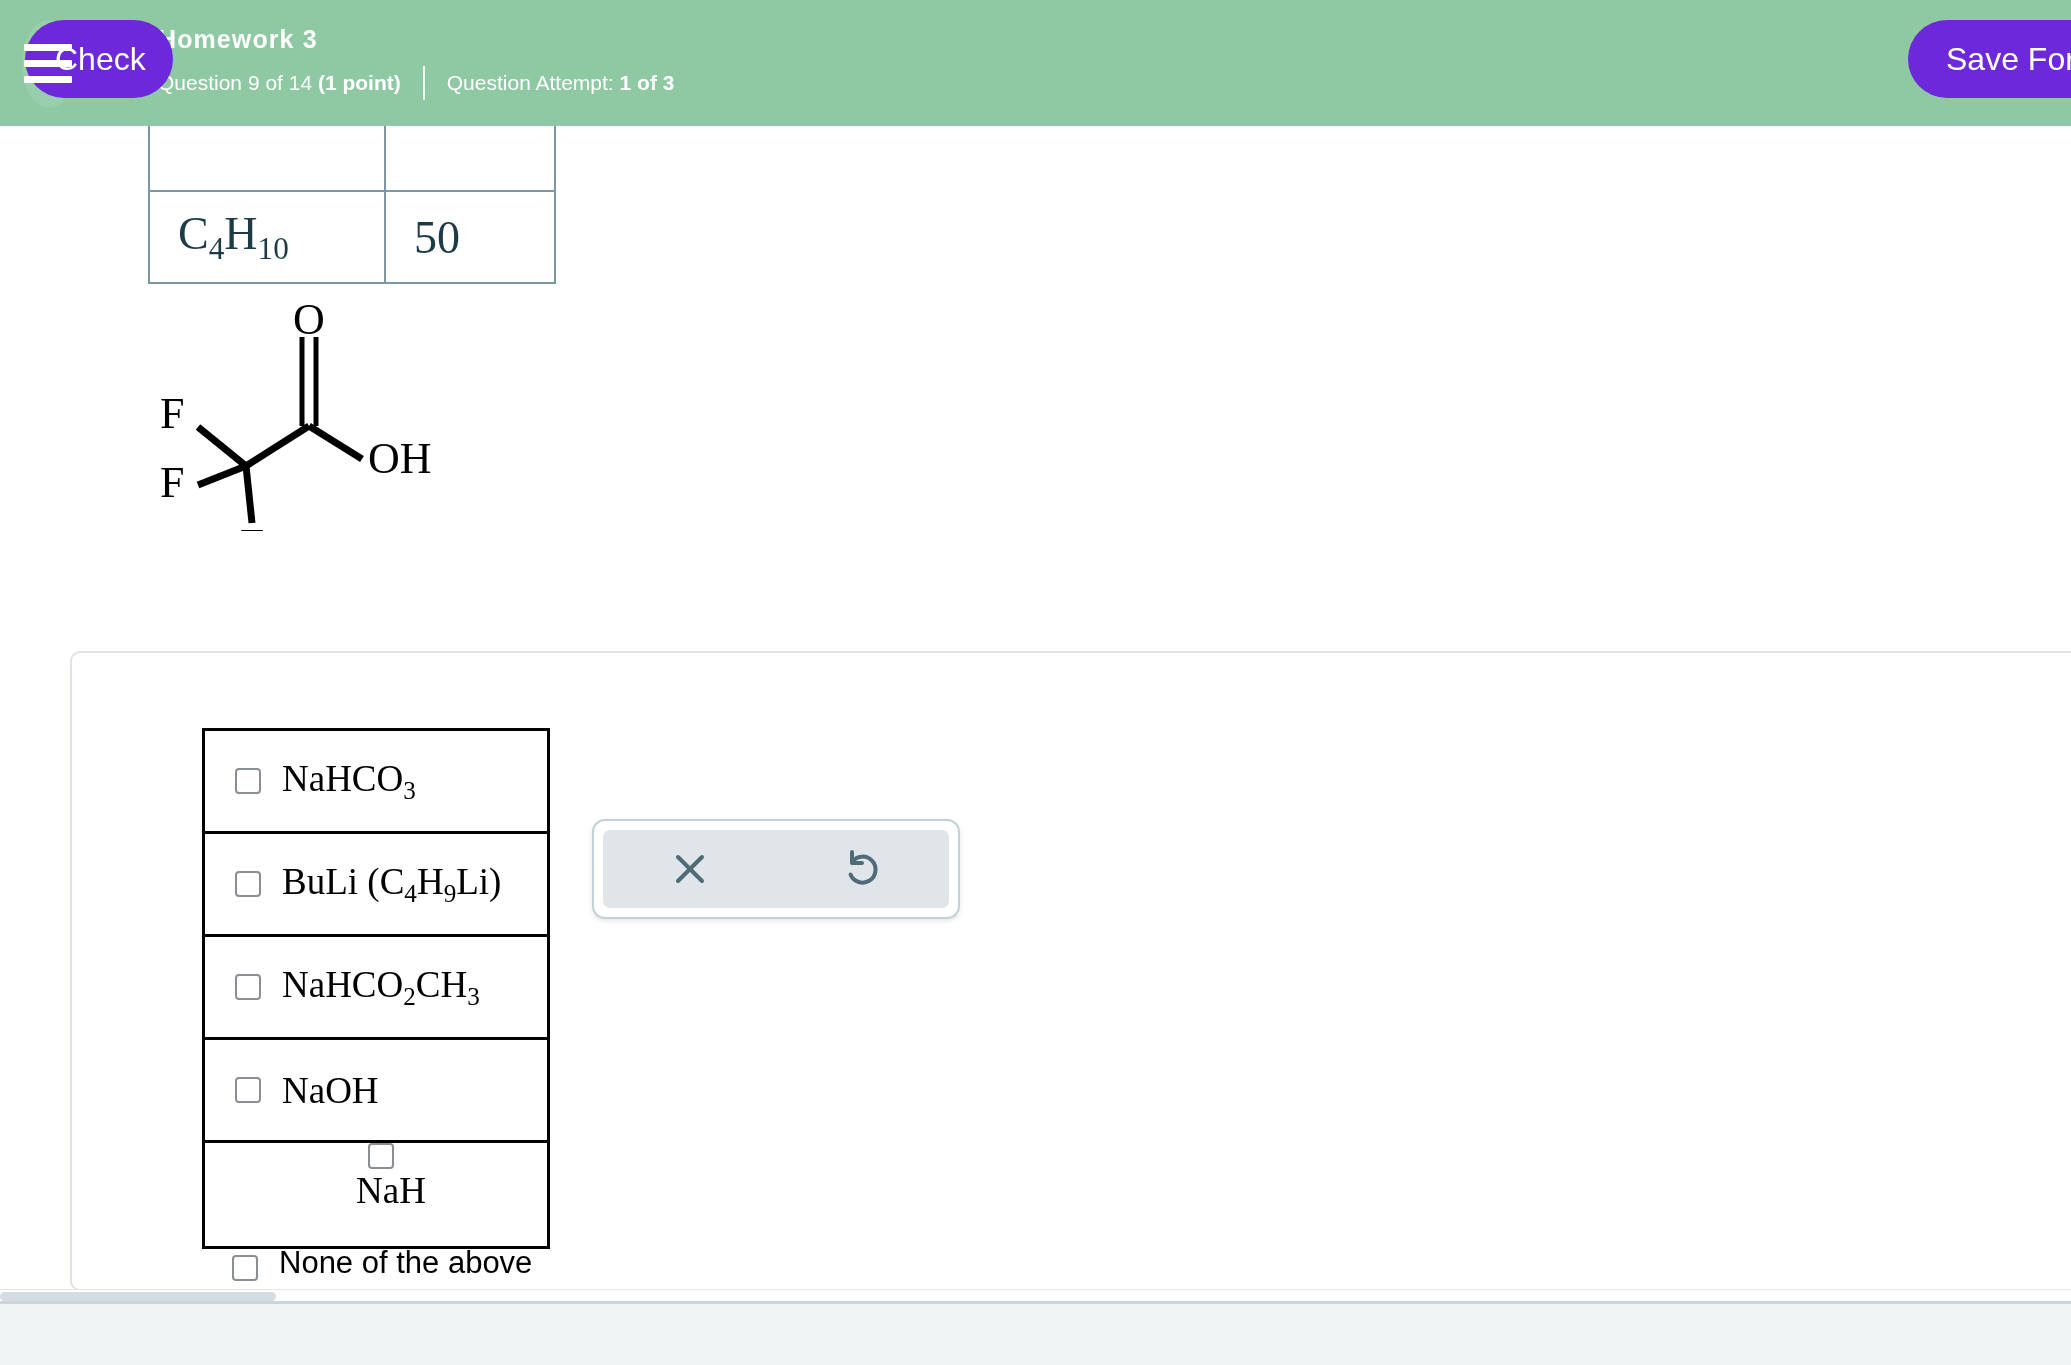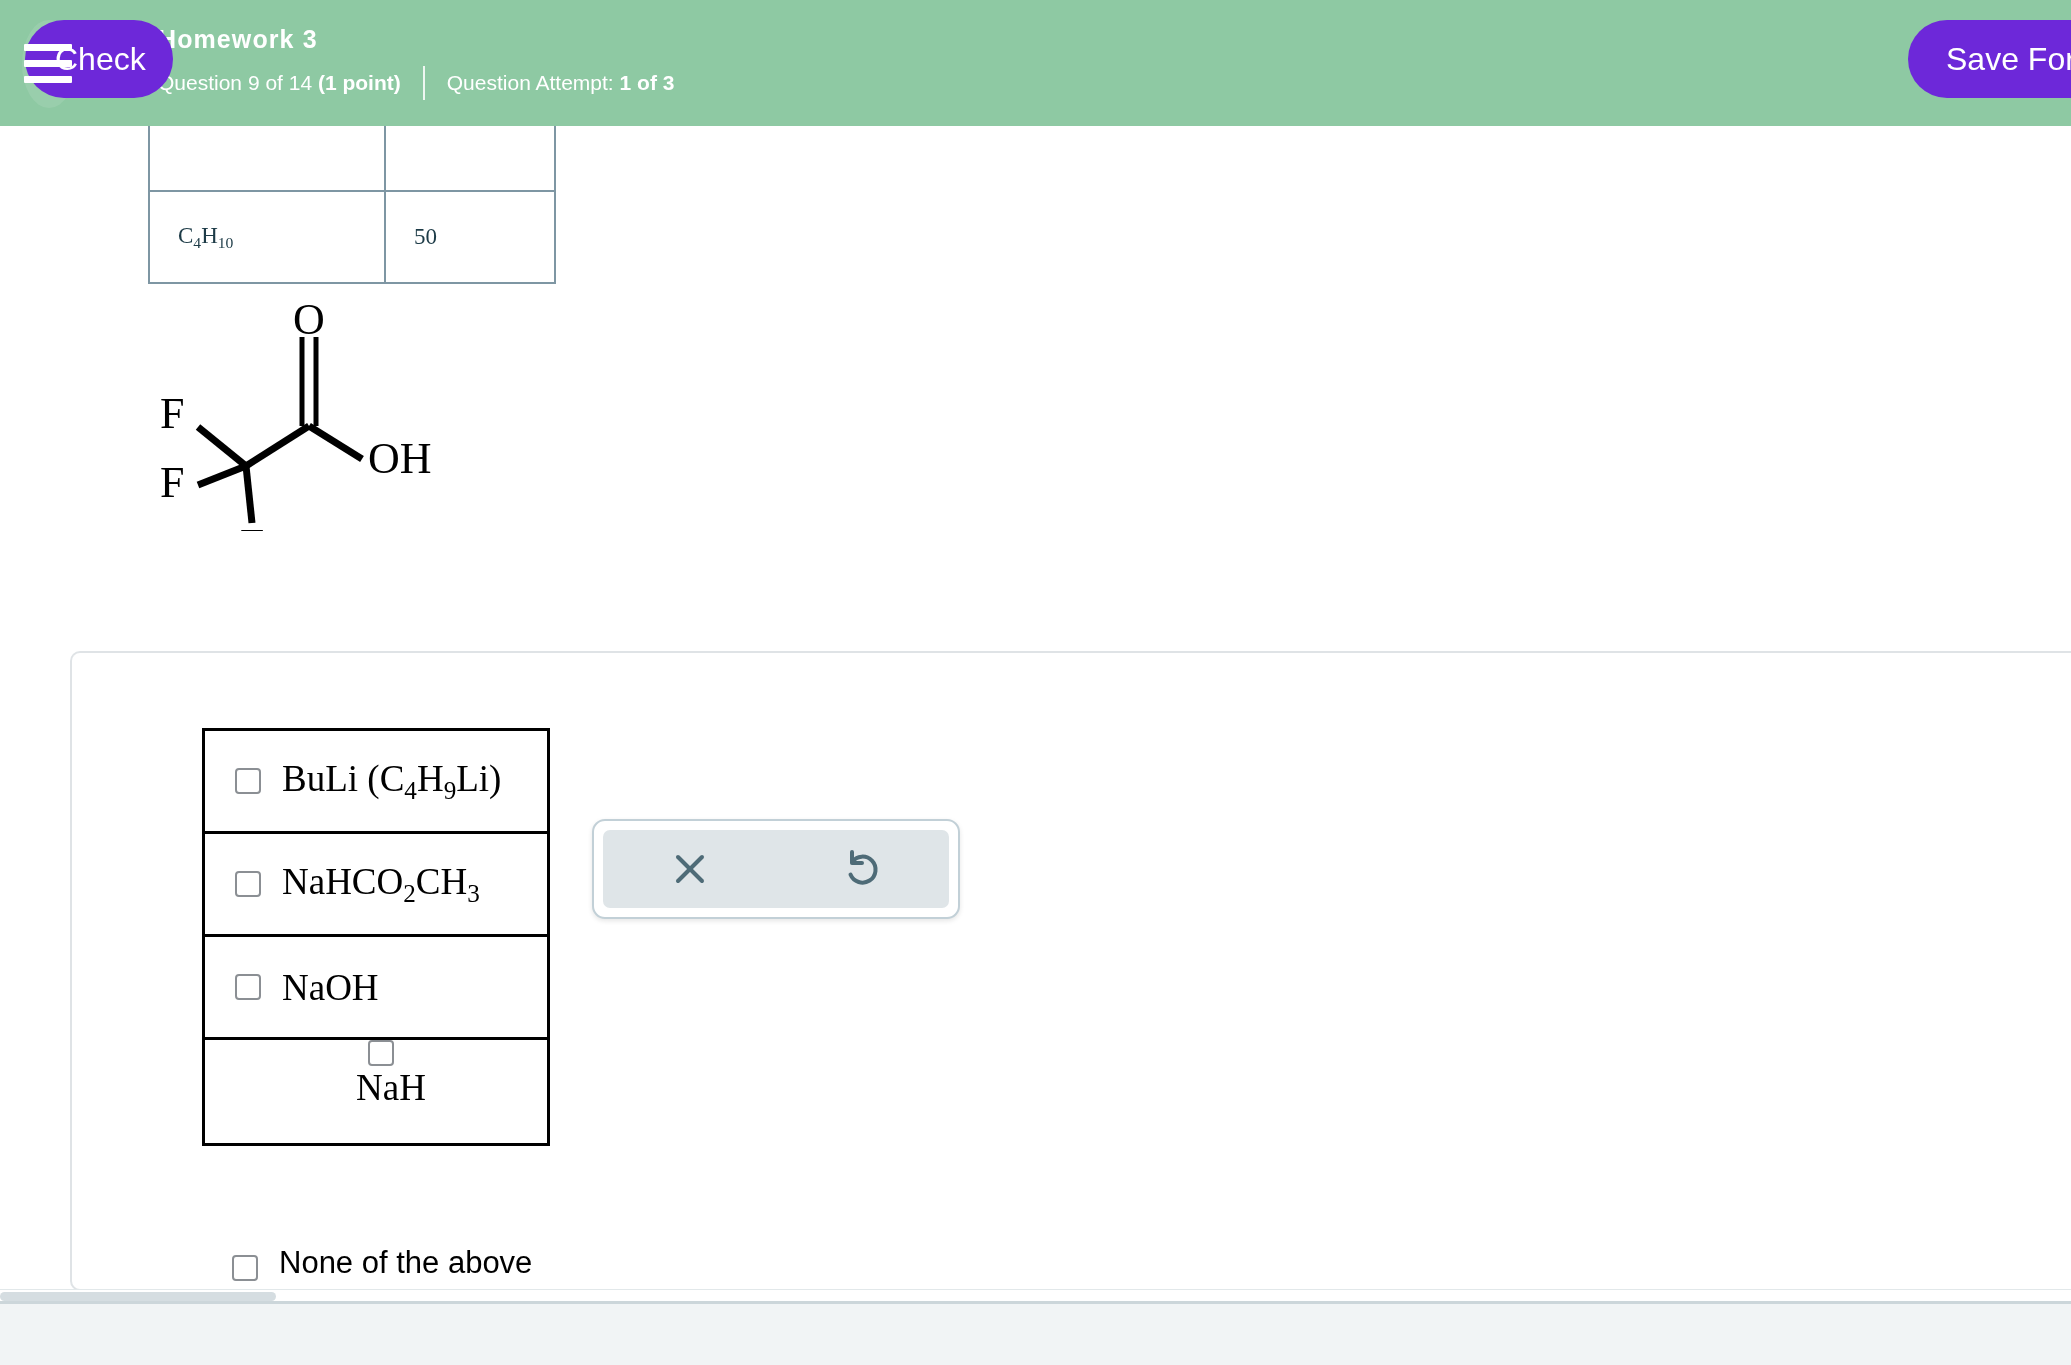--- a/index.html
+++ b/index.html
@@ -88,21 +88,21 @@
   #data-table {
     position: absolute;
     left: 148px;
     top: -28px;
     border-collapse: collapse;
     font-family: "Liberation Serif", serif;
     color: #1d3b47;
   }
   #data-table td {
     border: 2px solid #7e96a3;
-    font-size: 23px;
+    font-size: 46px;
     padding: 0 28px;
     height: 92px;
     vertical-align: middle;
   }
   #data-table td.col-formula { width: 236px; }
   #data-table td.col-value  { width: 170px; }
   sub { font-size: 0.68em; vertical-align: -0.32em; }
 
   
   #molecule-figure {
@@ -323,20 +323,24 @@
       <text x="10" y="127" font-family="Liberation Serif, serif" font-size="44" fill="#000">F</text>
       <text x="10" y="196" font-family="Liberation Serif, serif" font-size="44" fill="#000">F</text>
       <text x="90" y="258" font-family="Liberation Serif, serif" font-size="44" fill="#000">F</text>
     </svg>
   </div>
 
   <div id="answer-card">
 
     <div id="choice-list">
 
+      <div class="choice-row">
+        <span class="cbox"></span>
+        <span class="choice-text"><span>NaHCO</span><sub>3</sub></span>
+      </div>
 
       <div class="choice-row">
         <span class="cbox"></span>
         <span class="choice-text"><span>BuLi (C</span><sub>4</sub><span>H</span><sub>9</sub><span>Li)</span></span>
       </div>
 
       <div class="choice-row">
         <span class="cbox"></span>
         <span class="choice-text"><span>NaHCO</span><sub>2</sub><span>CH</span><sub>3</sub></span>
       </div>

